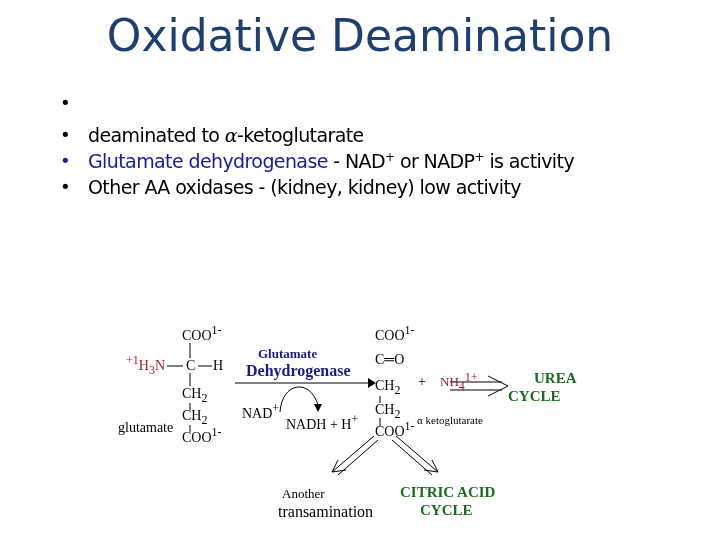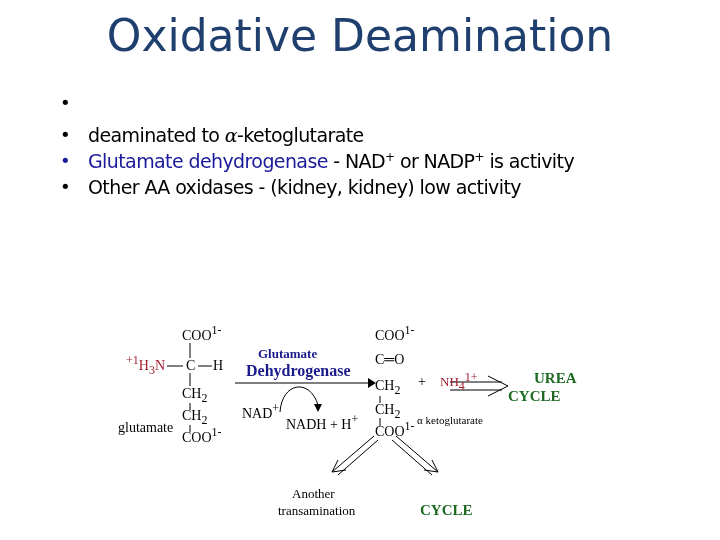--- a/index.html
+++ b/index.html
@@ -108,17 +108,18 @@
   <span class="t" style="left:265px;top:102px"><span>CH</span><sub>2</sub></span>
   <span class="t" style="left:265px;top:124px"><span>COO</span><sup>1-</sup></span>
   <span class="t" style="left:307px;top:114px;font-size:11px">α ketoglutarate</span>
 
   <span class="t" style="left:308px;top:74px">+</span>
   <span class="t red" style="left:330px;top:74px;font-size:13px"><span>NH</span><sub>4</sub><sup>1+</sup></span>
 
   <span class="t green" style="left:424px;top:70px;font-size:15px">UREA</span>
   <span class="t green" style="left:398px;top:88px;font-size:15px">CYCLE</span>
 
-  <span class="t" style="left:182px;top:186px;font-size:13px">Another</span>
-  <span class="t" style="left:168px;top:203px;font-size:13px">transamination</span>
+  <span class="t" style="left:172px;top:186px;font-size:13px">Another</span>
+  <span class="t" style="left:168px;top:203px;font-size:16px">transamination</span>
 
+  <span class="t green" style="left:290px;top:184px;font-size:15px">CITRIC ACID</span>
   <span class="t green" style="left:310px;top:202px;font-size:15px">CYCLE</span>
 </div>
 
 </body></html>

